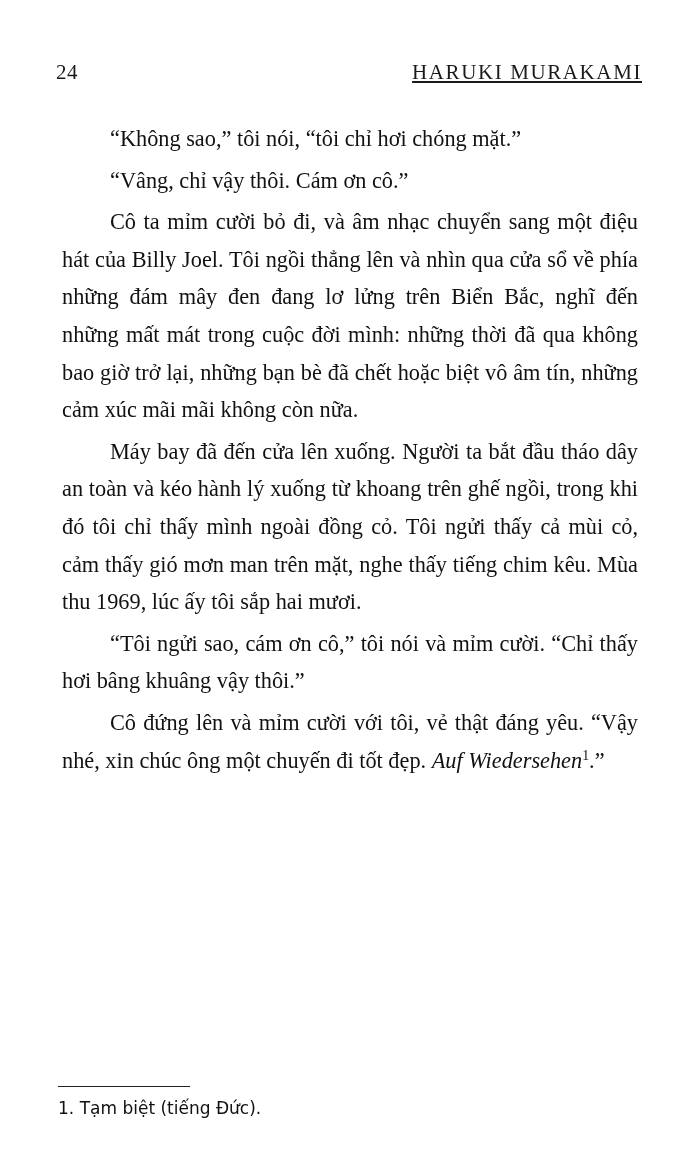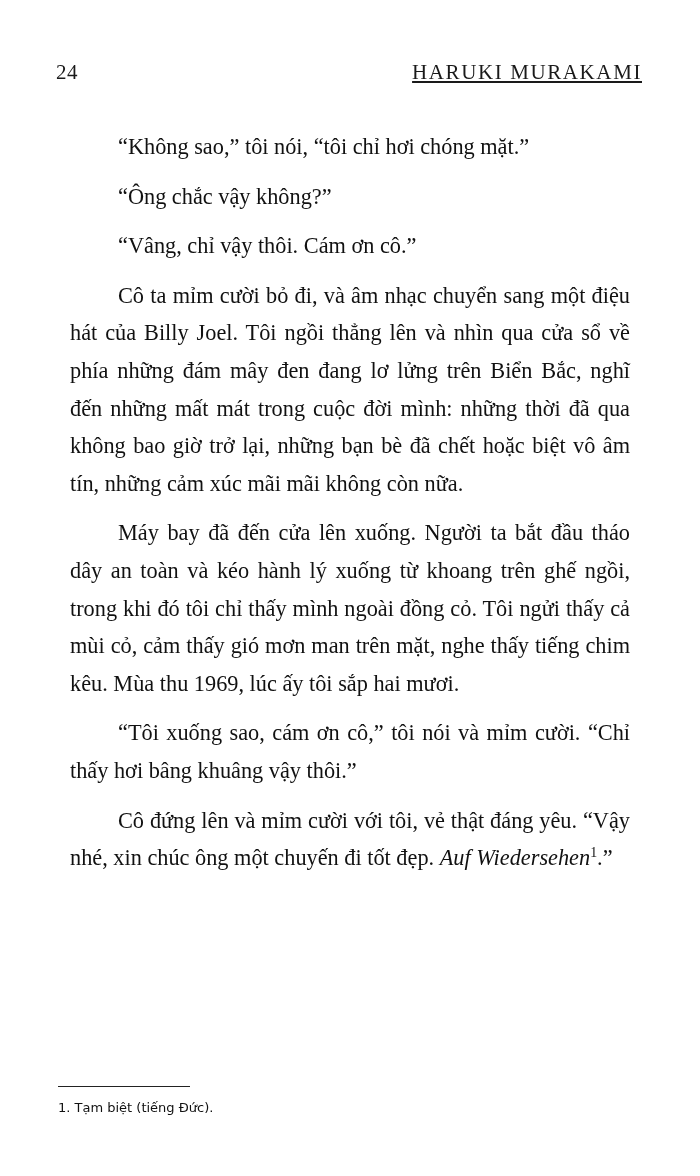--- a/index.html
+++ b/index.html
@@ -52,41 +52,41 @@
     top: 116px;
     left: 58px;
     width: 584px;
     font-size: 22.3px;
     line-height: 37.6px;
     text-align: justify;
     text-justify: inter-word;
     color: #111111;
   }
   .body-text p {
-    margin: 12px;
+    margin: 4px;
     text-indent: 48px;
   }
   .body-text p.dialogue {
     text-indent: 48px;
   }
   .footnote-rule {
     position: absolute;
     left: 58px;
     top: 1086px;
     width: 132px;
     height: 0;
     border-top: 1.4px solid #222222;
   }
   .footnote {
     position: absolute;
     left: 58px;
     top: 1098px;
     width: 560px;
     font-family: "DejaVu Sans", "Liberation Sans", sans-serif;
-    font-size: 13px;
+    font-size: 17px;
     line-height: 20px;
     color: #111111;
   }
   .italic {
     font-style: italic;
   }
   sup {
     font-size: 0.62em;
     vertical-align: super;
     line-height: 0;
@@ -97,25 +97,24 @@
 
 <div class="page">
 
   <div class="header">
     <span class="folio">24</span>
     <span class="running-head">HARUKI MURAKAMI</span>
   </div>
 
   <div class="body-text">
     <p class="dialogue">“Không sao,” tôi nói, “tôi chỉ hơi chóng mặt.”</p>
-    <p class="dialogue">“Ông chắc vậy không?”</p>
     <p class="dialogue">“Vâng, chỉ vậy thôi. Cám ơn cô.”</p>
     <p>Cô ta mỉm cười bỏ đi, và âm nhạc chuyển sang một điệu hát của Billy Joel. Tôi ngồi thẳng lên và nhìn qua cửa sổ về phía những đám mây đen đang lơ lửng trên Biển Bắc, nghĩ đến những mất mát trong cuộc đời mình: những thời đã qua không bao giờ trở lại, những bạn bè đã chết hoặc biệt vô âm tín, những cảm xúc mãi mãi không còn nữa.</p>
     <p>Máy bay đã đến cửa lên xuống. Người ta bắt đầu tháo dây an toàn và kéo hành lý xuống từ khoang trên ghế ngồi, trong khi đó tôi chỉ thấy mình ngoài đồng cỏ. Tôi ngửi thấy cả mùi cỏ, cảm thấy gió mơn man trên mặt, nghe thấy tiếng chim kêu. Mùa thu 1969, lúc ấy tôi sắp hai mươi.</p>
-    <p class="dialogue">“Tôi xuống sao, cám ơn cô,” tôi nói và mỉm cười. “Chỉ thấy hơi bâng khuâng vậy thôi.”</p>
+    <p class="dialogue">“Tôi ngửi sao, cám ơn cô,” tôi nói và mỉm cười. “Chỉ thấy hơi bâng khuâng vậy thôi.”</p>
     <p><span>Cô đứng lên và mỉm cười với tôi, vẻ thật đáng yêu. “Vậy nhé, xin chúc ông một chuyến đi tốt đẹp. </span><span class="italic">Auf Wiedersehen</span><sup>1</sup><span>.”</span></p>
   </div>
 
   <div class="footnote-rule"></div>
 
   <div class="footnote">
     <span>1.</span>
     <span>Tạm biệt (tiếng Đức).</span>
   </div>
 

